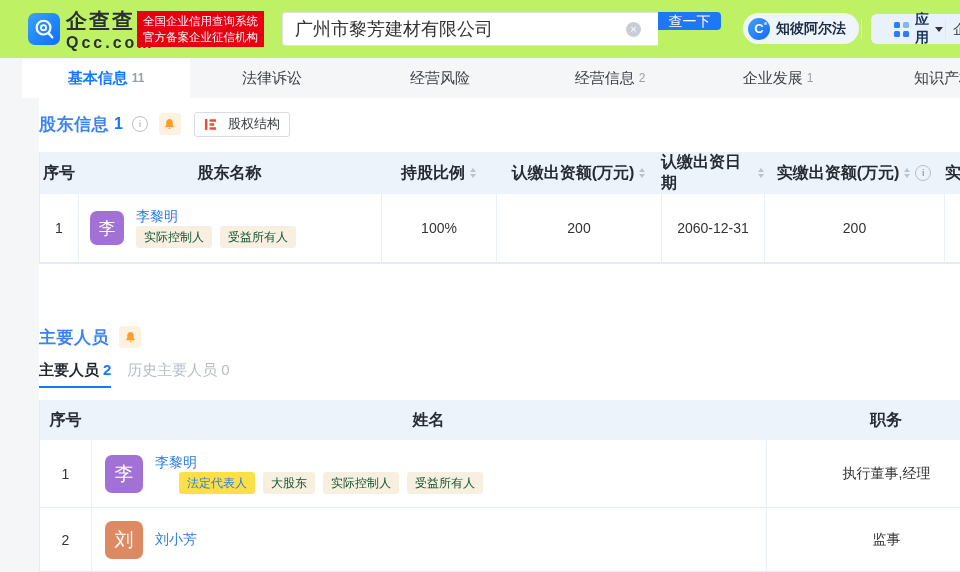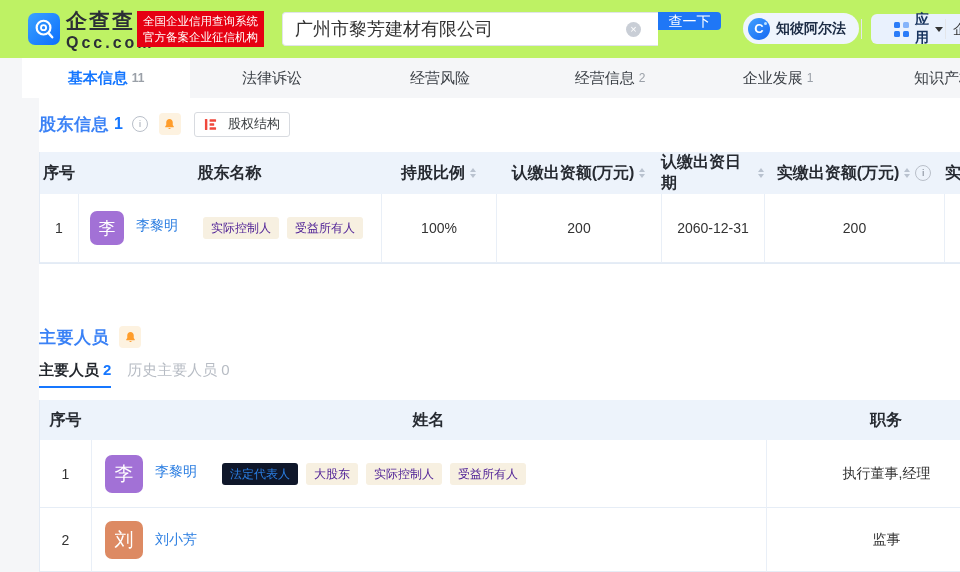--- a/index.html
+++ b/index.html
@@ -70,25 +70,25 @@
   .td.name-cell{justify-content:flex-start;padding-left:11px;gap:12px;}
   .sort{display:inline-flex;flex-direction:column;gap:2px;margin-left:5px;}
   .sort i{width:0;height:0;border-left:3.5px solid transparent;border-right:3.5px solid transparent;cursor:pointer;}
   .sort .up{border-bottom:4px solid #b9c2cf;}
   .sort .down{border-top:4px solid #b9c2cf;}
   .avatar{border-radius:7px;color:#fff;display:flex;align-items:center;justify-content:center;flex:0 0 auto;}
   .av-sm{width:34px;height:34px;font-size:17px;}
   .av-lg{width:38px;height:38px;font-size:19px;}
   .av-purple{background:#a271d6;}
   .av-orange{background:#dd8a63;}
-  .pcol{display:flex;flex-direction:row;gap:25px;}
+  .pcol{display:flex;flex-direction:column;gap:0;}
   .plink{font-size:14px;color:#2a7de1;cursor:pointer;text-decoration:none;}
   .tagrow{display:flex;gap:8px;}
-  .tag{font-size:12px;line-height:12px;padding:5px 8px;border-radius:3px;background:#f7f0e1;color:#4c1d95;white-space:nowrap;}
-  .tag.blue{background:#0f172a;color:#2a7de1;}
+  .tag{font-size:12px;line-height:12px;padding:5px 8px;border-radius:3px;background:#f7f0e1;color:#14532d;white-space:nowrap;}
+  .tag.blue{background:#fde047;color:#2a7de1;margin-left:24px;}
 
   
   .sec2-head{display:flex;align-items:center;height:26px;margin-top:60px;}
   .subtabs{display:flex;align-items:flex-end;gap:16px;margin-top:12px;height:26px;}
   .subtab{display:flex;gap:4px;font-size:15px;padding-bottom:6px;border-bottom:2px solid transparent;cursor:pointer;}
   .subtab.active{color:#23272d;font-weight:700;border-bottom-color:#1677ff;}
   .subtab.active .scnt{color:#1677ff;}
   .subtab.muted{color:#b7bcc4;}
   .subtab.muted .scnt{color:#b7bcc4;}
 </style>

